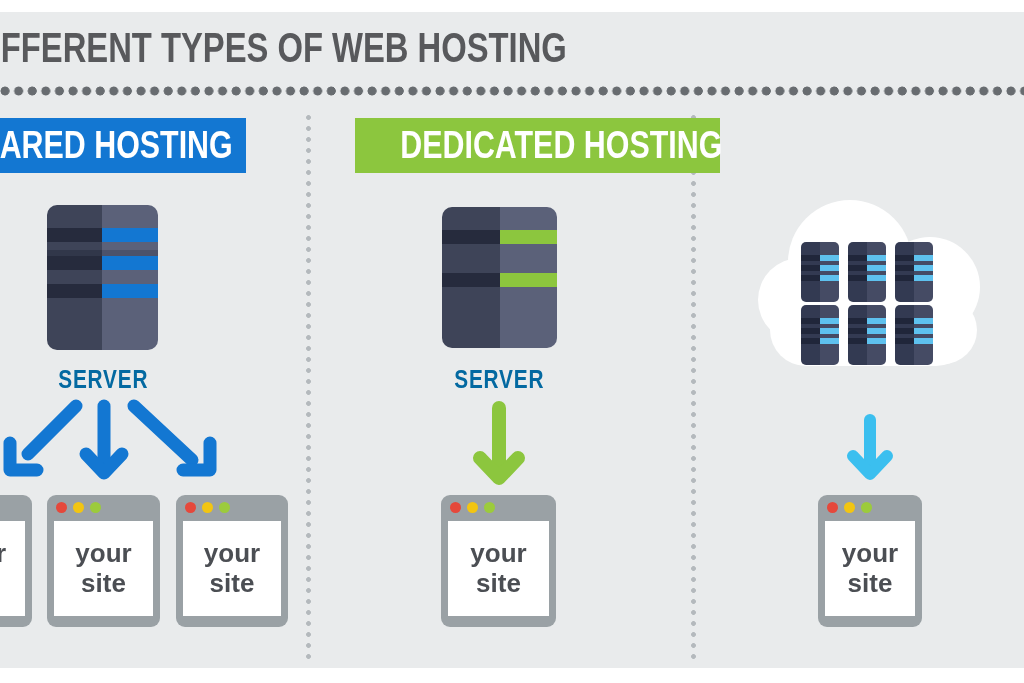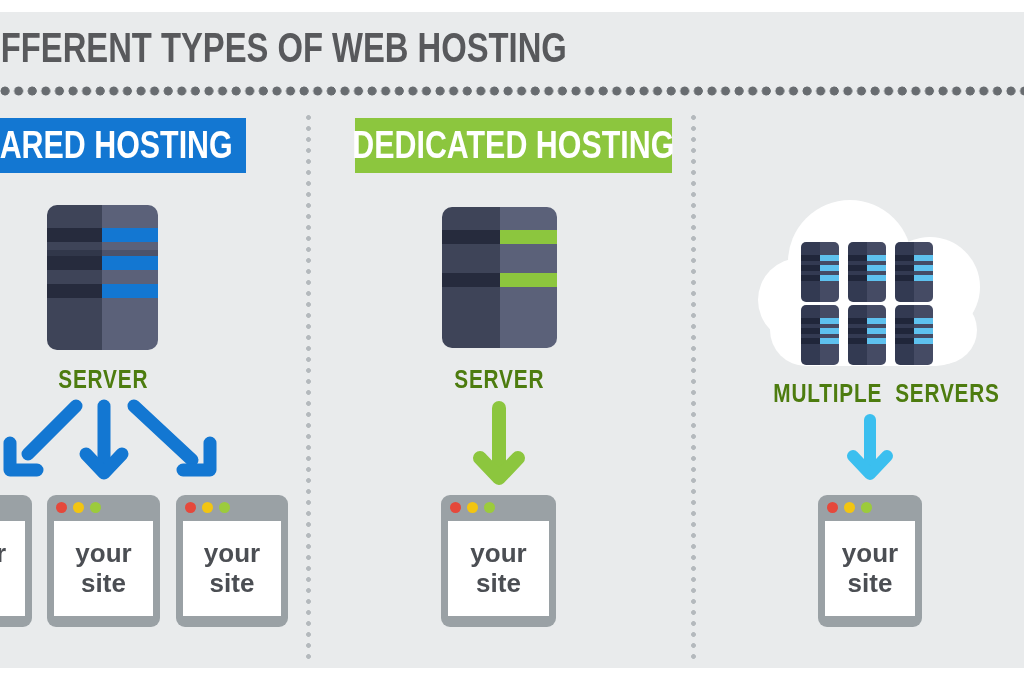--- a/index.html
+++ b/index.html
@@ -30,37 +30,37 @@
   
   .hdr{
     position:absolute;top:106px;height:55px;display:flex;align-items:center;justify-content:center;
     overflow:visible;
   }
   .hdr span{
     color:#ffffff;font-size:38px;font-weight:700;white-space:nowrap;
     transform:scaleX(0.8);transform-origin:center;display:inline-block;letter-spacing:0;
   }
   .hdr-shared{left:-56px;width:302px;background:#1377d2;}
-  .hdr-dedicated{left:355px;width:317px;background:#8cc63e;}
+  .hdr-dedicated{left:355px;width:317px;background:#8cc63e;padding-left:48px;}
   .hdr-vps{left:768px;width:207px;background:#2fb9ea;}
 
   
   .server{
     position:absolute;border-radius:10px;overflow:hidden;
     background:linear-gradient(90deg,#3e4458 50%,#5b6179 50%);
   }
   .server-shared{left:47px;top:193px;width:111px;height:145px;}
   .server-dedicated{left:442px;top:195px;width:115px;height:141px;}
   .stripe{position:absolute;left:0;width:100%;height:14px;}
   .stripe-blue{background:linear-gradient(90deg,#262b3d 50%,#1377d2 50%);}
   .stripe-gray{background:linear-gradient(90deg,#31374a 50%,#4c526a 50%);}
   .stripe-green{background:linear-gradient(90deg,#262b3d 50%,#8cc63e 50%);}
 
   .cap{
-    position:absolute;text-align:center;color:#4d7c0f;font-weight:700;
+    position:absolute;text-align:center;color:#0369a1;font-weight:700;
     font-size:26px;letter-spacing:1px;white-space:nowrap;
   }
   .cap span{display:inline-block;transform:scaleX(0.8);transform-origin:center;}
 
   
   .cloud-part{position:absolute;background:#ffffff;border-radius:50%;}
   .cloud-base{position:absolute;background:#ffffff;border-radius:36px;}
 
   
   .mini{
@@ -155,23 +155,20 @@
   <div class="mini" style="left:848px;top:293px">
     <div class="mstripe ms1"></div>
       <div class="mstripe ms2"></div>
       <div class="mstripe ms3"></div>
   </div>
   <div class="mini" style="left:895px;top:293px">
     <div class="mstripe ms1"></div>
       <div class="mstripe ms2"></div>
       <div class="mstripe ms3"></div>
   </div>
-  <div class="cap" style="left:745px;width:250px;top:366px;word-spacing:8px">
-    <span>MULTIPLE SERVERS</span>
-  </div>
 
   <svg class="arrows" width="1024" height="656" viewBox="0 0 1024 656">
     <g>
       <line x1="76" y1="394" x2="28" y2="442" stroke-width="13" stroke="#1377d2"></line>
       <polyline points="10,431 10,458 37,458" stroke-width="13" stroke="#1377d2"></polyline>
     </g>
     <g>
       <line x1="104" y1="394" x2="104" y2="456" stroke-width="13" stroke="#1377d2"></line>
       <polyline points="86,442 104,461 122,442" stroke-width="13" stroke="#1377d2"></polyline>
     </g>

